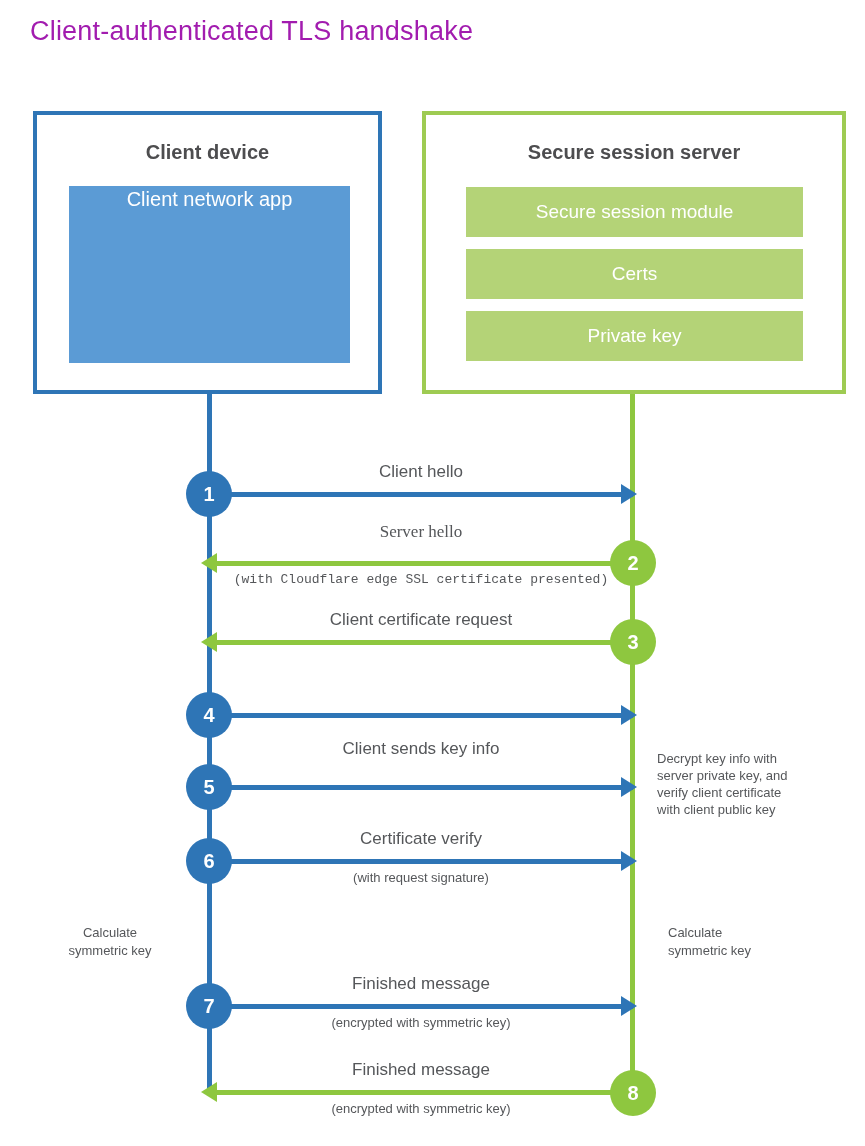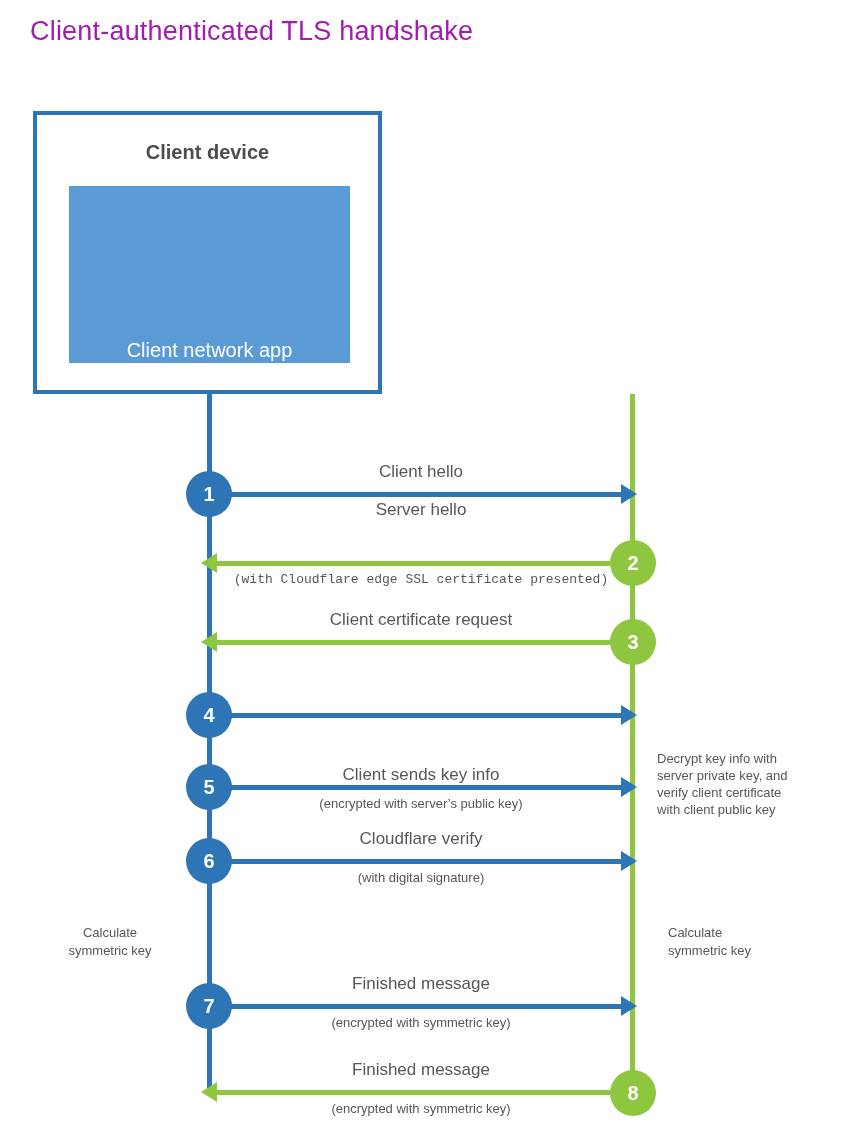--- a/index.html
+++ b/index.html
@@ -6,21 +6,21 @@
   body{font-family:"Liberation Sans","DejaVu Sans",sans-serif;}
   .canvas{position:relative;width:865px;height:1146px;background:#fff;overflow:hidden;}
 
   .page-title{position:absolute;left:30px;top:16px;margin:0;font-size:27px;font-weight:300;color:#a21caf;letter-spacing:.2px;}
 
   .box{position:absolute;top:111px;height:283px;box-sizing:border-box;background:#fff;z-index:2;}
   .client-box{left:33px;width:349px;border:4px solid #2e75b6;}
   .server-box{left:422px;width:424px;border:4px solid #9ecb52;}
   .box-title{position:absolute;left:0;right:0;top:26px;text-align:center;font-size:20px;font-weight:700;color:#4d4d4f;}
 
-  .app-box{position:absolute;left:32px;top:71px;width:281px;height:177px;background:#5b9bd5;display:flex;align-items:flex-end;justify-content:center;text-align:center;}
+  .app-box{position:absolute;left:32px;top:71px;width:281px;height:177px;background:#5b9bd5;display:flex;align-items:flex-start;justify-content:center;text-align:center;}
   .app-box span{display:inline-block;max-width:170px;font-size:20px;color:#fff;line-height:26px;}
 
   .module-bar{position:absolute;left:40px;width:337px;height:50px;background:#b4d377;display:flex;align-items:center;justify-content:center;font-size:19px;color:#fff;}
 
   .vline{position:absolute;width:5px;z-index:1;}
   .vline.blue{background:#2e75b6;left:207px;top:394px;height:700px;}
   .vline.green{background:#8ec73f;left:630px;top:394px;height:699px;}
 
   .circle{position:absolute;width:46px;height:46px;border-radius:50%;display:flex;align-items:center;justify-content:center;color:#fff;font-size:20px;font-weight:700;z-index:3;}
   .circle.blue{background:#2e75b6;left:186px;}
@@ -49,64 +49,69 @@
 
   <h1 class="page-title">Client-authenticated TLS handshake</h1>
 
   <div class="box client-box">
     <div class="box-title">Client device</div>
     <div class="app-box">
       <span>Client network app</span>
     </div>
   </div>
 
+  <div class="box server-box">
+    <div class="box-title">Secure session server</div>
+    <div class="module-bar" style="top:72px;">Secure session module</div>
+    <div class="module-bar" style="top:134px;">Certs</div>
+    <div class="module-bar" style="top:196px;">Private key</div>
+  </div>
 
   <div class="vline blue"></div>
   <div class="vline green"></div>
 
   <div class="msg-label" style="top:462px;">Client hello</div>
   <div class="bar blue" style="top:492px;"></div>
   <div class="head right" style="top:484px;"></div>
   <div class="circle blue" style="top:471px;">
       <span>1</span>
     </div>
 
-  <div class="msg-label" style="top:500px;">Server hello</div>
+  <div class="msg-label" style="top:522px;font-family:Liberation Serif, serif;">Server hello</div>
   <div class="bar green" style="top:561px;"></div>
   <div class="head left" style="top:553px;"></div>
   <div class="msg-sub" style="top:572px;font-family:Liberation Mono, monospace;">(with Cloudflare edge SSL certificate presented)</div>
   <div class="circle green" style="top:540px;">
       <span>2</span>
     </div>
 
   <div class="msg-label" style="top:610px;">Client certificate request</div>
   <div class="bar green" style="top:640px;"></div>
   <div class="head left" style="top:632px;"></div>
   <div class="circle green" style="top:619px;">
       <span>3</span>
     </div>
 
   <div class="bar blue" style="top:713px;"></div>
   <div class="head right" style="top:705px;"></div>
   <div class="circle blue" style="top:692px;">
       <span>4</span>
     </div>
 
-  <div class="msg-label" style="top:765px;">Client sends key info</div>
+  <div class="msg-label" style="top:739px;">Client sends key info</div>
   <div class="bar blue" style="top:785px;"></div>
   <div class="head right" style="top:777px;"></div>
-  <div class="msg-sub" style="top:796px;">(encrypted with server’s public key)</div>
   <div class="circle blue" style="top:764px;">
       <span>5</span>
     </div>
 
-  <div class="msg-label" style="top:829px;">Cloudflare verify</div>
+  <div class="msg-label" style="top:829px;">Certificate verify</div>
   <div class="bar blue" style="top:859px;"></div>
   <div class="head right" style="top:851px;"></div>
-  <div class="msg-sub" style="top:870px;">(with digital signature)</div>
+  <div class="msg-sub" style="top:870px;">(with request signature)</div>
   <div class="circle blue" style="top:838px;">
       <span>6</span>
     </div>
 
   <div class="side-note calc-client">
     <span>Calculate</span>
     <span>symmetric key</span>
   </div>
   <div class="side-note calc-server">
     <span>Calculate</span>

